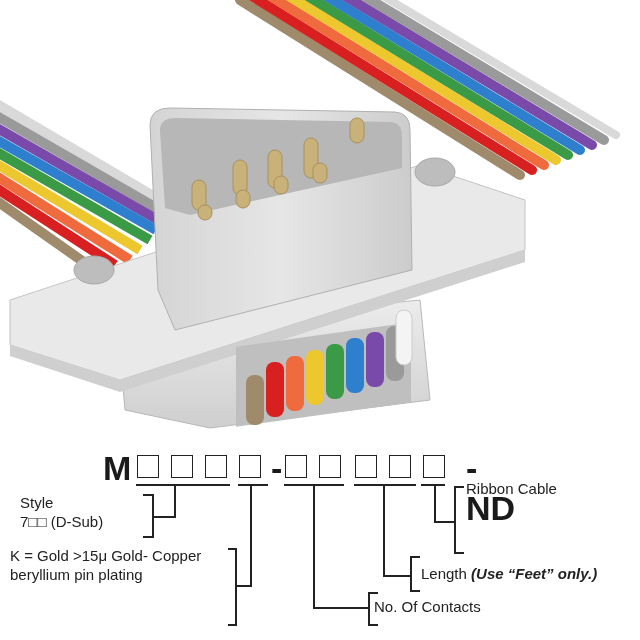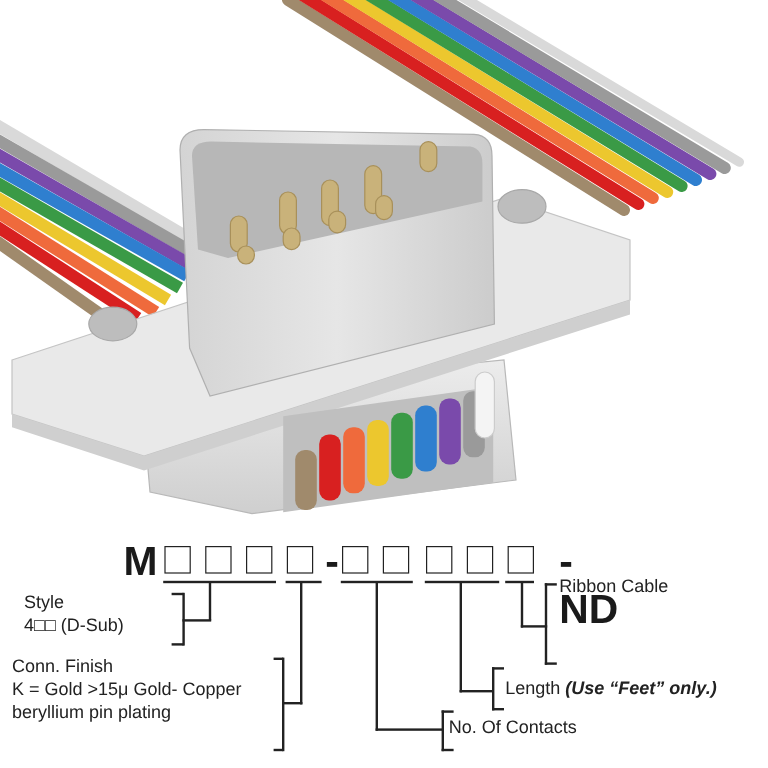--- a/index.html
+++ b/index.html
@@ -134,25 +134,24 @@
 <div class="line" style="left:410px;top:590px;width:10px;height:2px;"></div>
 
 <div class="line" style="left:434px;top:485px;width:2px;height:38px;"></div>
 <div class="line" style="left:434px;top:521px;width:22px;height:2px;"></div>
 <div class="line" style="left:454px;top:486px;width:2px;height:68px;"></div>
 <div class="line" style="left:454px;top:486px;width:10px;height:2px;"></div>
 <div class="line" style="left:454px;top:552px;width:10px;height:2px;"></div>
 
 <div class="lbl" style="left:20px;top:493px;">
   <div>Style</div>
-  <div>4□□ (D-Sub)</div>
+  <div>7□□ (D-Sub)</div>
 </div>
 
 <div class="lbl" style="left:10px;top:546px;">
-  <div>Conn. Finish</div>
   <div>K = Gold &gt;15μ Gold- Copper</div>
   <div>beryllium pin plating</div>
 </div>
 
 <div class="lbl" style="left:466px;top:479px;text-align:center;">
   <div>Ribbon Cable</div>
 </div>
 
 <div class="lbl" style="left:421px;top:564px;">
   <span>Length</span>

